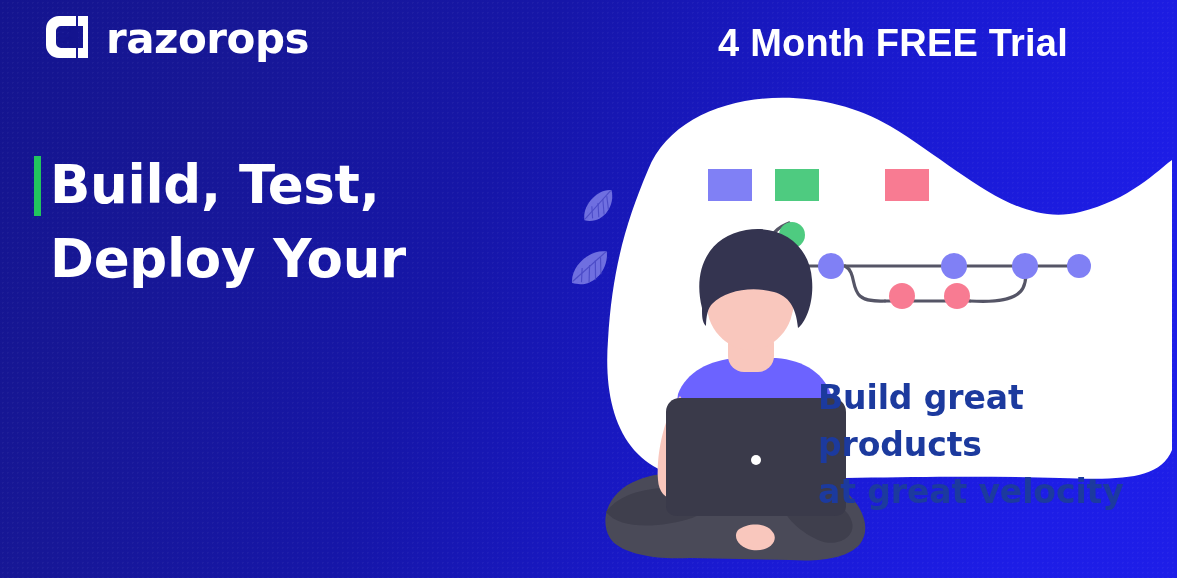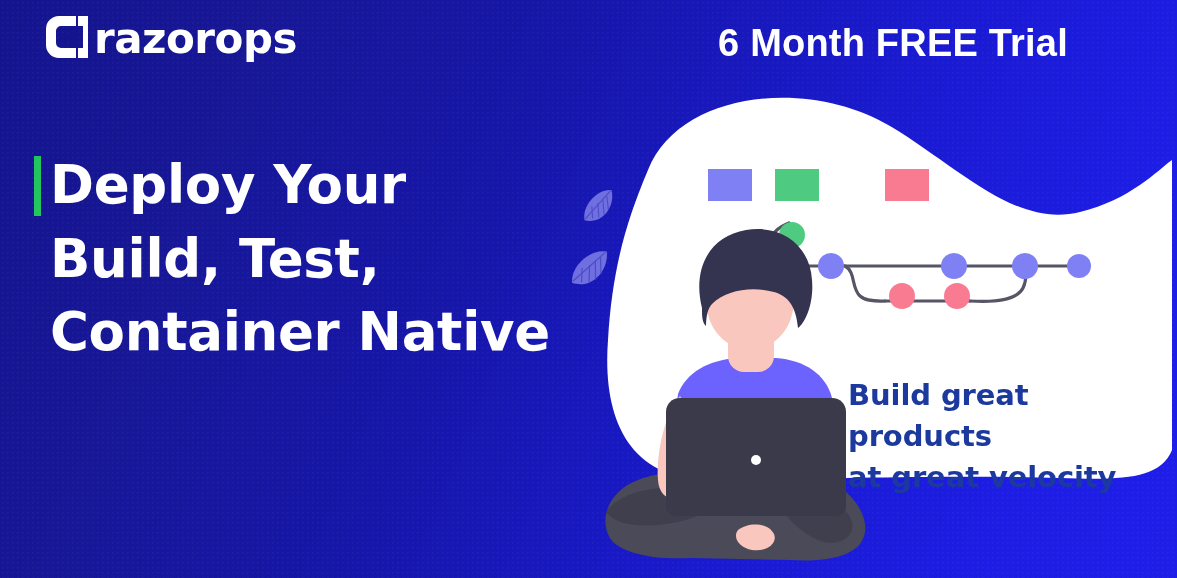--- a/index.html
+++ b/index.html
@@ -30,21 +30,21 @@
     pointer-events: none;
   }
 
   
   .logo {
     position: absolute;
     left: 44px;
     top: 14px;
     display: flex;
     align-items: center;
-    gap: 4px;
+    gap: 16px;
   }
   .logo-mark { display:block; }
   .logo-text {
     color: #ffffff;
     font-size: 42px;
     font-weight: bold;
     letter-spacing: -0.5px;
     line-height: 1;
     font-family: "DejaVu Sans", sans-serif;
   }
@@ -95,24 +95,24 @@
     left: 560px;
     top: 60px;
     width: 617px;
     height: 518px;
   }
   .stage svg { display: block; }
 
   
   .tagline {
     position: absolute;
-    left: 848px;
+    left: 818px;
     top: 375px;
     color: #1c3a9e;
-    font-size: 29px;
+    font-size: 33px;
     font-weight: bold;
     line-height: 1.42;
     letter-spacing: -0.1px;
     font-family: "DejaVu Sans", sans-serif;
   }
 </style>
 </head>
 <body>
 
 <div class="banner">
@@ -139,28 +139,27 @@
         <g fill="#14148f">
           <circle cx="25.2" cy="15.8" r="1.5"></circle>
           <circle cx="25.6" cy="24" r="1.5"></circle>
           <circle cx="21.4" cy="28.4" r="1.4"></circle>
         </g>
       </svg>
     </span>
     <span class="logo-text">razorops</span>
   </div>
 
-  <div class="trial">6 Month FREE Trial</div>
+  <div class="trial">4 Month FREE Trial</div>
 
   <div class="headline-wrap">
     <div class="accent-bar"></div>
     <div class="headline">
+      <div>Build, Test,</div>
       <div>Deploy Your</div>
-      <div>Build, Test,</div>
-      <div>Container Native</div>
     </div>
   </div>
 
   <div class="stage">
     <svg width="617" height="518" viewBox="0 0 617 518">
 
       <g fill="#6f6fe0">
         <g transform="translate(18,148) rotate(-28)">
           <path d="M0 14 C4 0 26 -8 38 0 C34 16 14 26 0 14 Z" fill="#6f6fe0"></path>
           <g stroke="#4747c4" stroke-width="1.1" fill="none" opacity="0.85">

